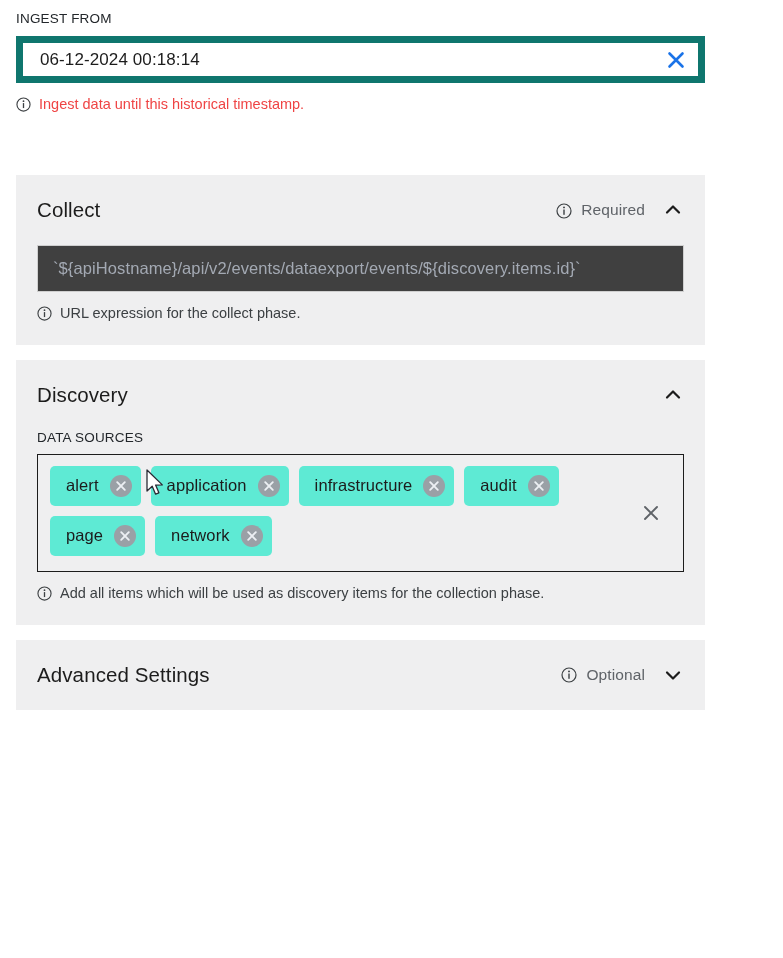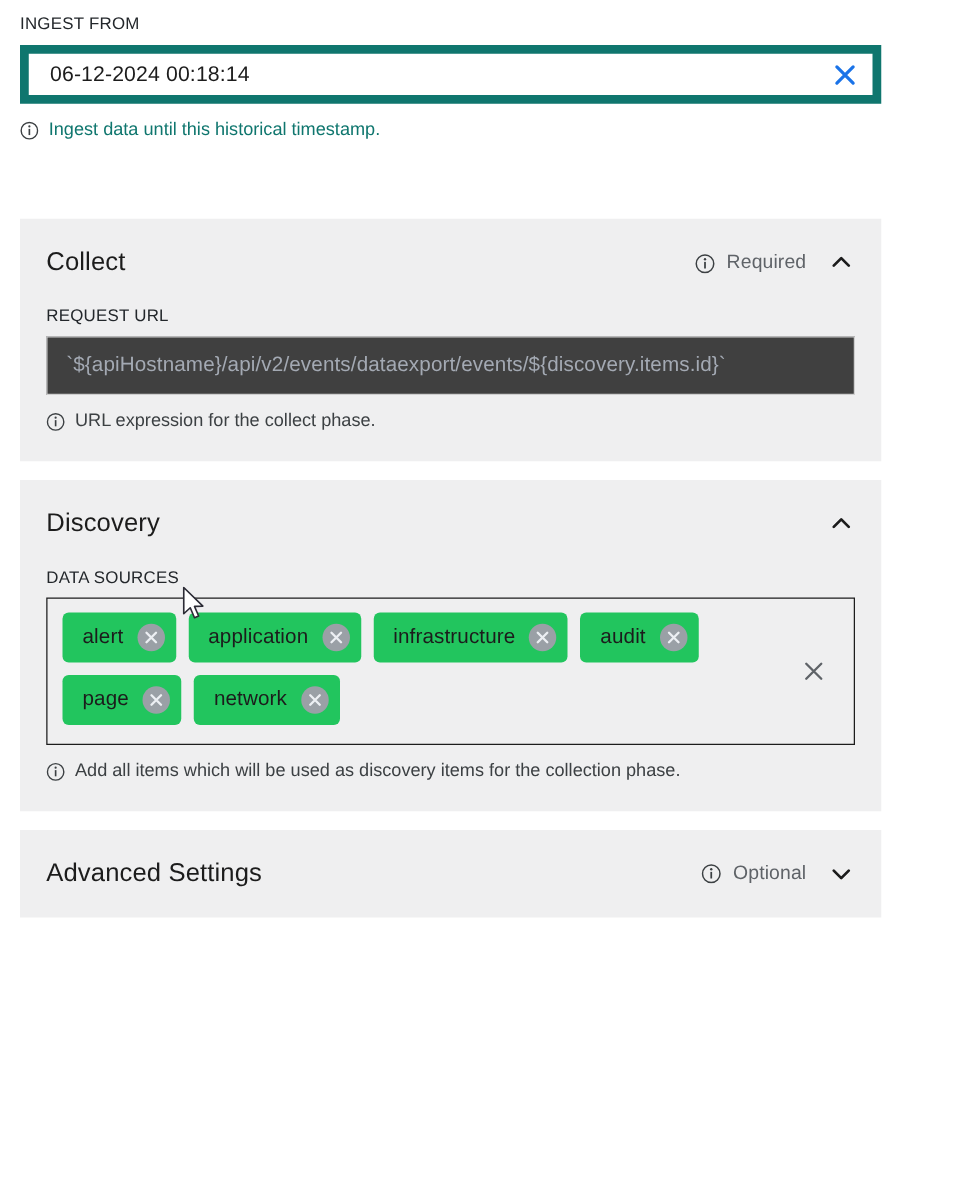--- a/index.html
+++ b/index.html
@@ -64,21 +64,21 @@
   .clear-x-blue svg { display: block; }
 
   .helper-row {
     display: flex;
     align-items: center;
     gap: 8px;
     padding-top: 12px;
   }
   .helper-text {
     font-size: 14.5px;
-    color: #0f766e;
+    color: #ef4444;
     line-height: 1.3;
   }
 
   
   .info-icon {
     width: 15px;
     height: 15px;
     flex: 0 0 15px;
     display: inline-block;
   }
@@ -169,21 +169,21 @@
   .chips-area {
     flex: 1;
     display: flex;
     flex-wrap: wrap;
     gap: 10px 10px;
     align-content: flex-start;
   }
   .chip {
     display: inline-flex;
     align-items: center;
-    background: #22c55e;
+    background: #5eead4;
     border-radius: 5px;
     height: 40px;
     padding: 0 9px 0 16px;
     cursor: pointer;
   }
   .chip-label {
     font-size: 16.5px;
     color: #1c1c1c;
     letter-spacing: 0.1px;
   }
@@ -268,21 +268,20 @@
         <span class="panel-status">Required</span>
         <span class="chevron">
           <svg width="20" height="20" viewBox="0 0 20 20" aria-hidden="true">
             <path d="M4 12.5 L10 6.5 L16 12.5" fill="none" stroke="#1c1c1c" stroke-width="2.2" stroke-linecap="round" stroke-linejoin="round"></path>
           </svg>
         </span>
       </div>
     </div>
 
     <div class="panel-body">
-      <div class="sub-label">REQUEST URL</div>
 
       <div class="readonly-input">
         <span class="readonly-placeholder">`${apiHostname}/api/v2/events/dataexport/events/${discovery.items.id}`</span>
       </div>
 
       <div class="helper-row">
         <span class="info-icon">
           <svg width="15" height="15" viewBox="0 0 16 16" aria-hidden="true">
             <circle cx="8" cy="8" r="7" fill="none" stroke="#3c4043" stroke-width="1.2"></circle>
             <circle cx="8" cy="4.4" r="0.95" fill="#3c4043"></circle>

